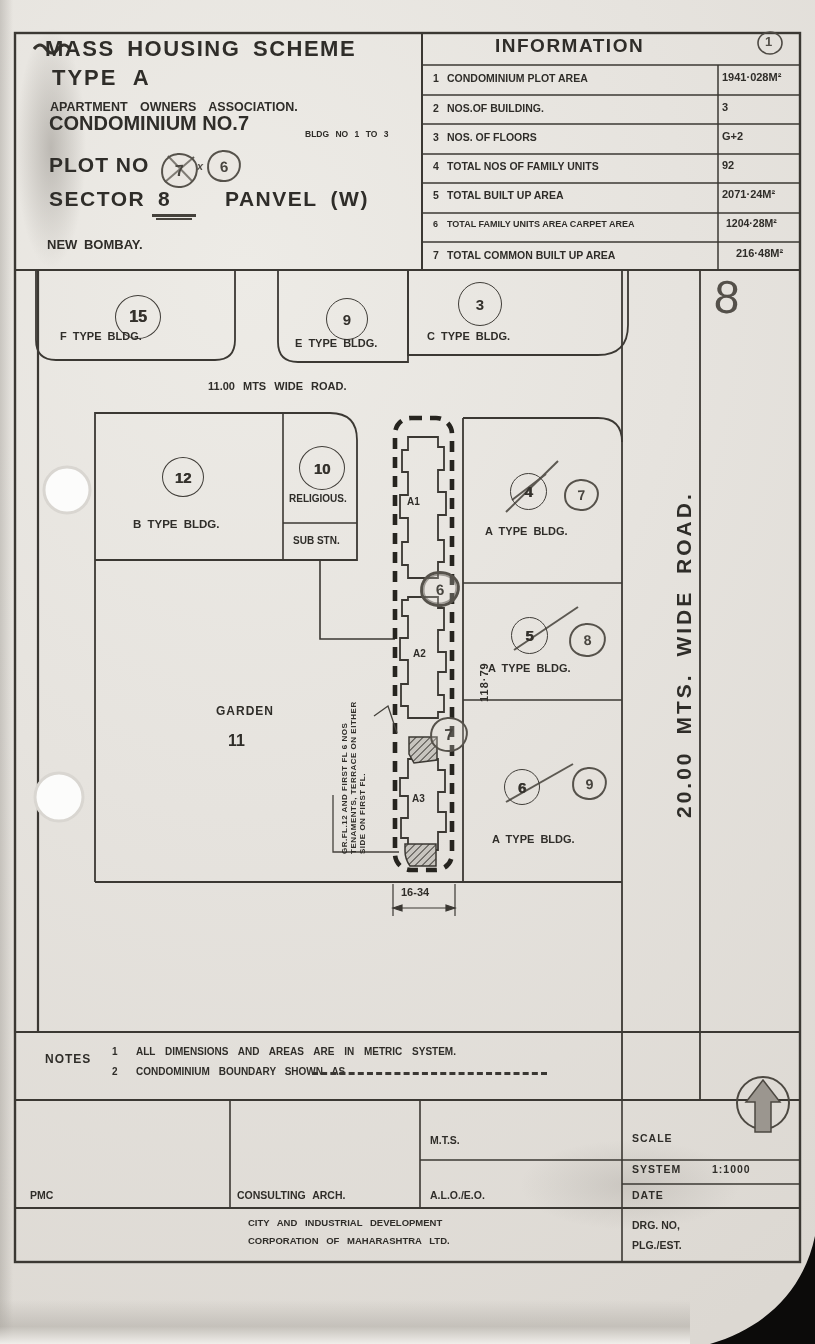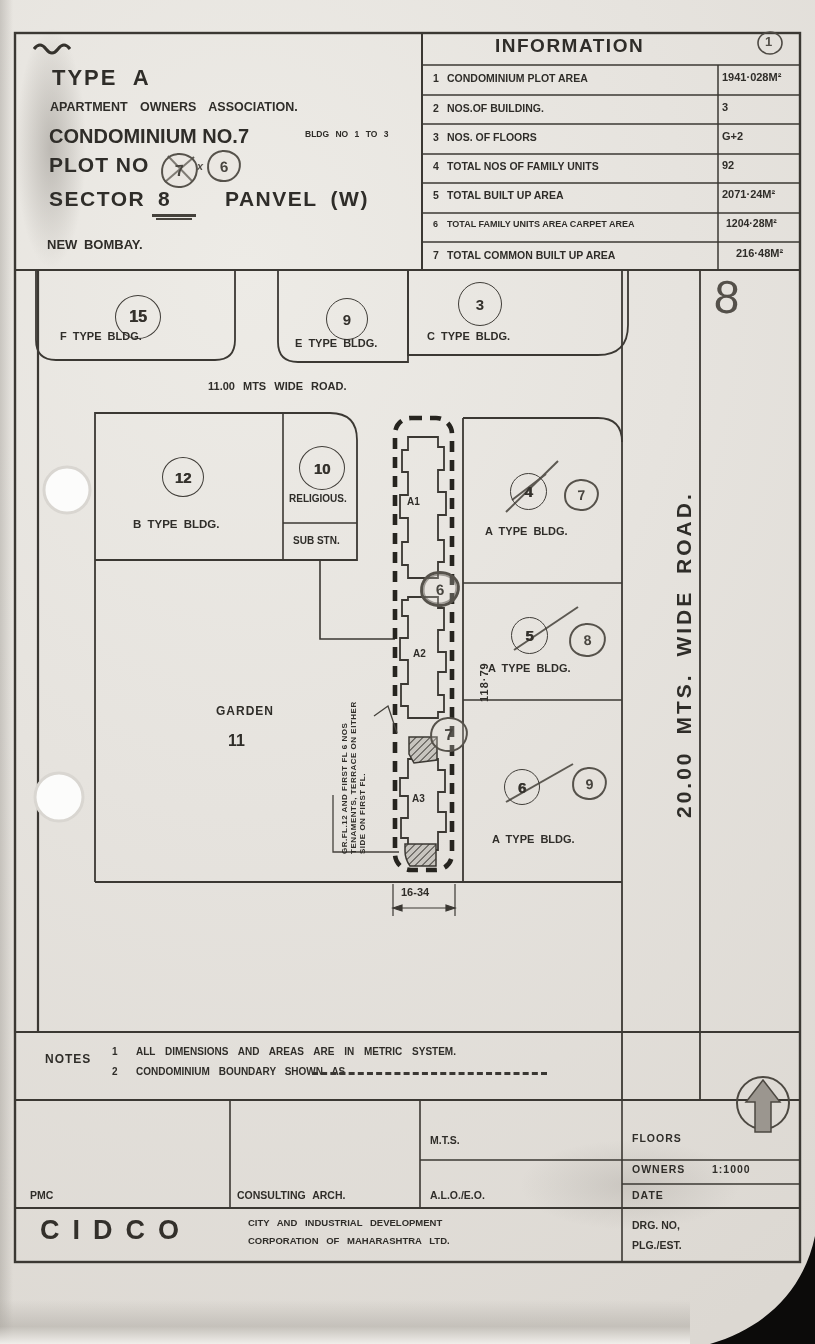--- a/index.html
+++ b/index.html
@@ -134,23 +134,24 @@
       <circle cx="763" cy="1103" r="26" fill="none" stroke="#4c4841" stroke-width="2"></circle>
       <path d="M763,1080 L746,1102 L755,1102 L755,1132 L771,1132 L771,1102 L780,1102 Z" fill="#9b968f" stroke="#4c4841" stroke-width="1.5"></path>
     </g>
 
     <g>
       <circle cx="67" cy="490" r="23" fill="#fcfcfb" stroke="#d9d6d1" stroke-width="3"></circle>
       <circle cx="59" cy="797" r="24" fill="#fcfcfb" stroke="#d9d6d1" stroke-width="3"></circle>
     </g>
   </svg>
 
+  <div class="t" style="left:45px;top:37px;font-size:22px;letter-spacing:1.5px;word-spacing:5px;">MASS HOUSING SCHEME</div>
   <div class="t" style="left:52px;top:66px;font-size:22px;letter-spacing:2px;word-spacing:8px;">TYPE A</div>
   <div class="t" style="left:50px;top:101px;font-size:12.5px;word-spacing:9px;">APARTMENT OWNERS ASSOCIATION.</div>
-  <div class="t" style="left:49px;top:125px;font-size:20px;">CONDOMINIUM NO.7</div>
+  <div class="t" style="left:49px;top:112px;font-size:20px;">CONDOMINIUM NO.7</div>
   <div class="t" style="left:305px;top:130px;font-size:8.5px;word-spacing:4px;">BLDG NO 1 TO 3</div>
   <div class="t" style="left:49px;top:153px;font-size:21px;letter-spacing:1px;">PLOT NO</div>
   <div class="hcircle" style="left:161px;top:153px;width:33px;height:31px;font-size:16px;">7</div>
   <div class="t pencil" style="left:197px;top:160px;font-size:11px;font-style:italic;">x</div>
   <div class="hcircle" style="left:207px;top:150px;width:30px;height:28px;font-size:15px;">6</div>
   <div class="t" style="left:49px;top:187px;font-size:21px;letter-spacing:1.5px;">SECTOR</div>
   <div class="t" style="left:158px;top:187px;font-size:21px;">8</div>
   <div class="uline" style="left:152px;top:214px;width:44px;height:2.5px;"></div>
   <div class="uline" style="left:156px;top:218px;width:36px;height:2px;"></div>
   <div class="t" style="left:225px;top:187px;font-size:21px;letter-spacing:1.5px;word-spacing:6px;">PANVEL (W)</div>
@@ -244,27 +245,26 @@
   <div class="t" style="left:112px;top:1046px;font-size:10px;">1</div>
   <div class="t" style="left:136px;top:1046px;font-size:10px;word-spacing:7px;">ALL DIMENSIONS AND AREAS ARE IN METRIC SYSTEM.</div>
   <div class="t" style="left:112px;top:1066px;font-size:10px;">2</div>
   <div class="t" style="left:136px;top:1066px;font-size:10px;word-spacing:6px;">CONDOMINIUM BOUNDARY SHOWN AS</div>
   <div style="position:absolute;left:312px;top:1072px;width:235px;border-top:3.5px dashed #3a3733;"></div>
 
   <div class="t" style="left:30px;top:1190px;font-size:10.5px;">PMC</div>
   <div class="t" style="left:237px;top:1190px;font-size:10.5px;word-spacing:4px;">CONSULTING ARCH.</div>
   <div class="t" style="left:430px;top:1135px;font-size:10.5px;">M.T.S.</div>
   <div class="t" style="left:430px;top:1190px;font-size:10.5px;">A.L.O./E.O.</div>
-  <div class="t" style="left:632px;top:1133px;font-size:10.5px;letter-spacing:1px;">FLOORS</div>
-  <div class="t" style="left:632px;top:1164px;font-size:10.5px;letter-spacing:1px;">OWNERS</div>
+  <div class="t" style="left:632px;top:1133px;font-size:10.5px;letter-spacing:1px;">SCALE</div>
+  <div class="t" style="left:632px;top:1164px;font-size:10.5px;letter-spacing:1px;">SYSTEM</div>
   <div class="t" style="left:712px;top:1164px;font-size:10.5px;letter-spacing:1px;">1:1000</div>
   <div class="t" style="left:632px;top:1190px;font-size:10.5px;letter-spacing:1px;">DATE</div>
   <div class="t" style="left:632px;top:1220px;font-size:10.5px;">DRG. NO,</div>
   <div class="t" style="left:632px;top:1240px;font-size:10.5px;">PLG./EST.</div>
-  <div class="t" style="left:40px;top:1216px;font-size:27px;letter-spacing:13px;font-weight:600;color:#33302b;">CIDCO</div>
   <div class="t" style="left:248px;top:1218px;font-size:9.5px;word-spacing:5px;text-align:center;">CITY AND INDUSTRIAL DEVELOPMENT</div>
   <div class="t" style="left:248px;top:1236px;font-size:9.5px;word-spacing:5px;">CORPORATION OF MAHARASHTRA LTD.</div>
 
   <div class="bottomband"></div>
   <svg class="svgl" width="815" height="1344" viewBox="0 0 815 1344" style="pointer-events:none;">
     <path d="M815,1236 C804,1288 768,1327 710,1344 L815,1344 Z" fill="#0c0b0a"></path>
   </svg>
 
 </div>
 

